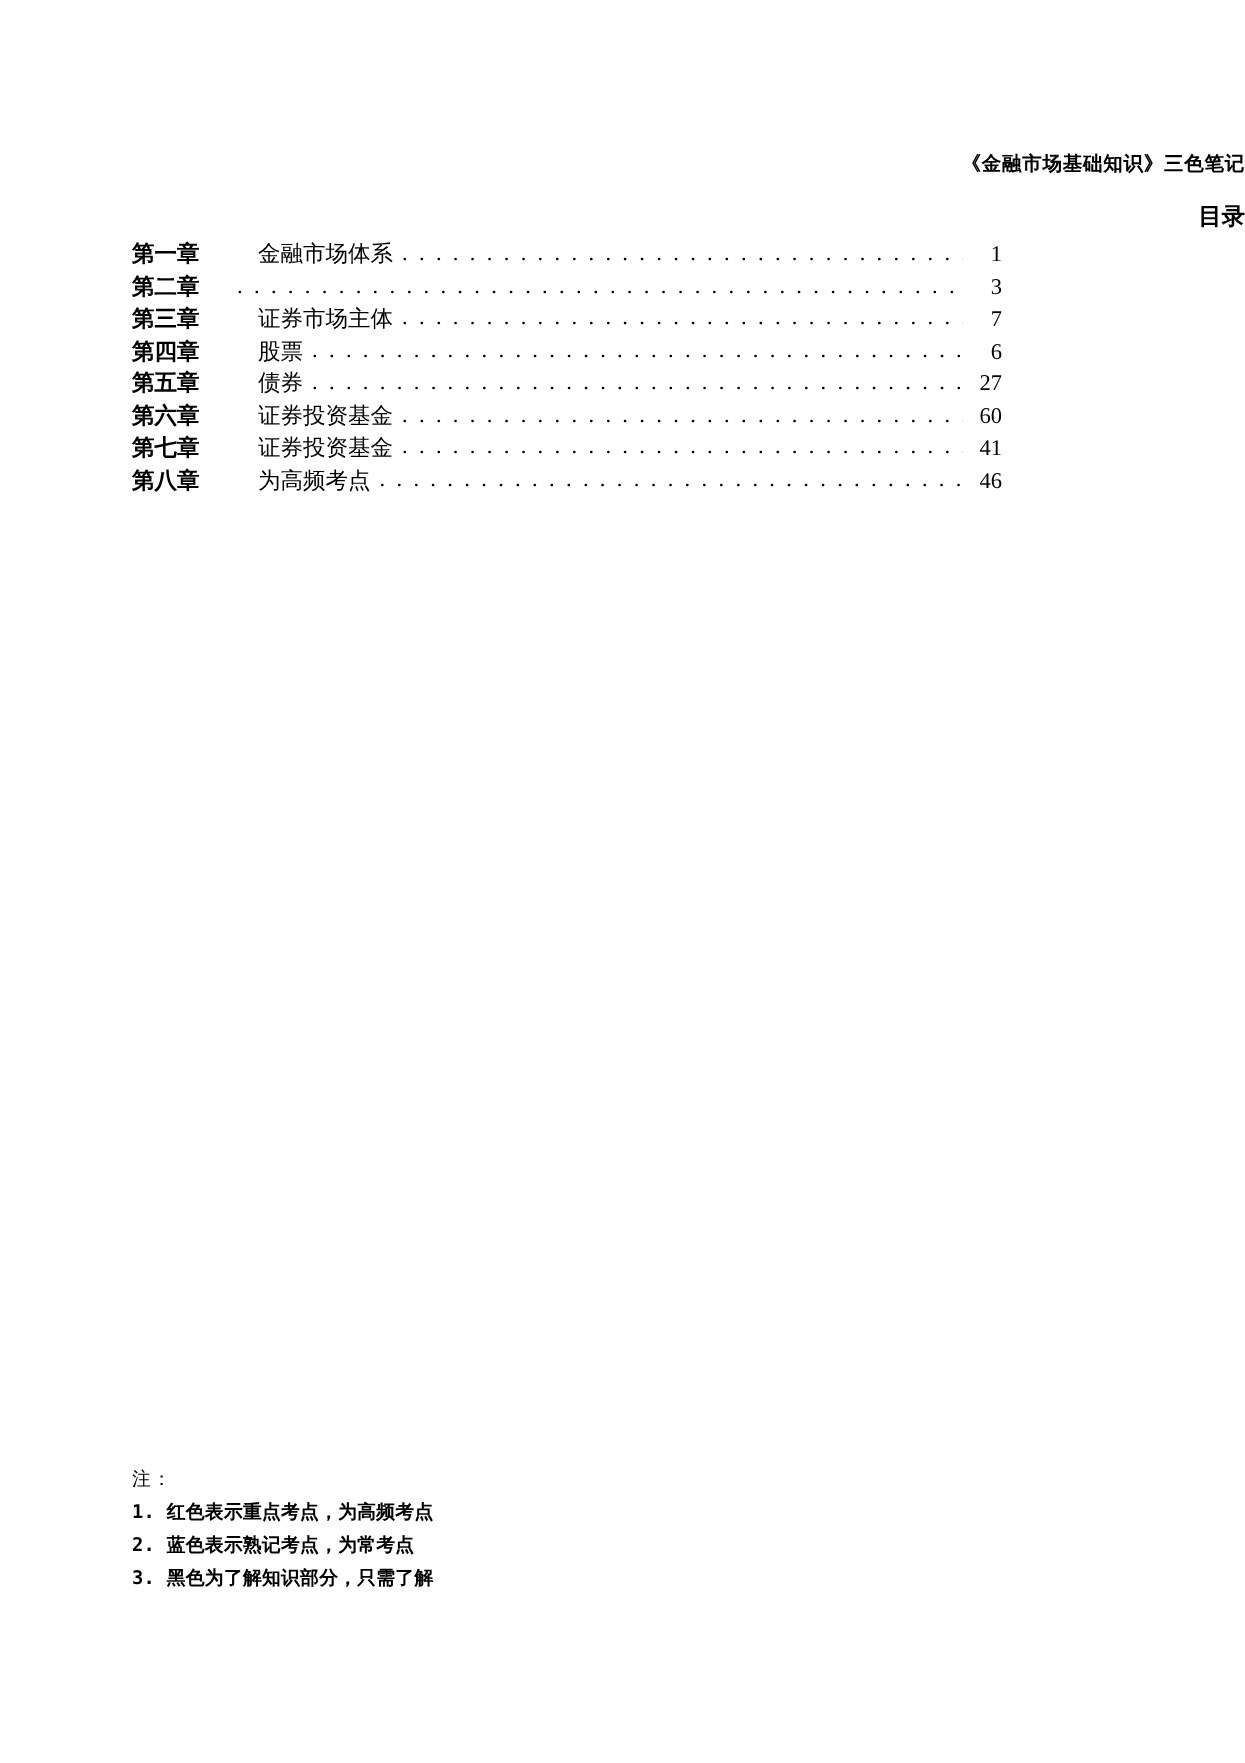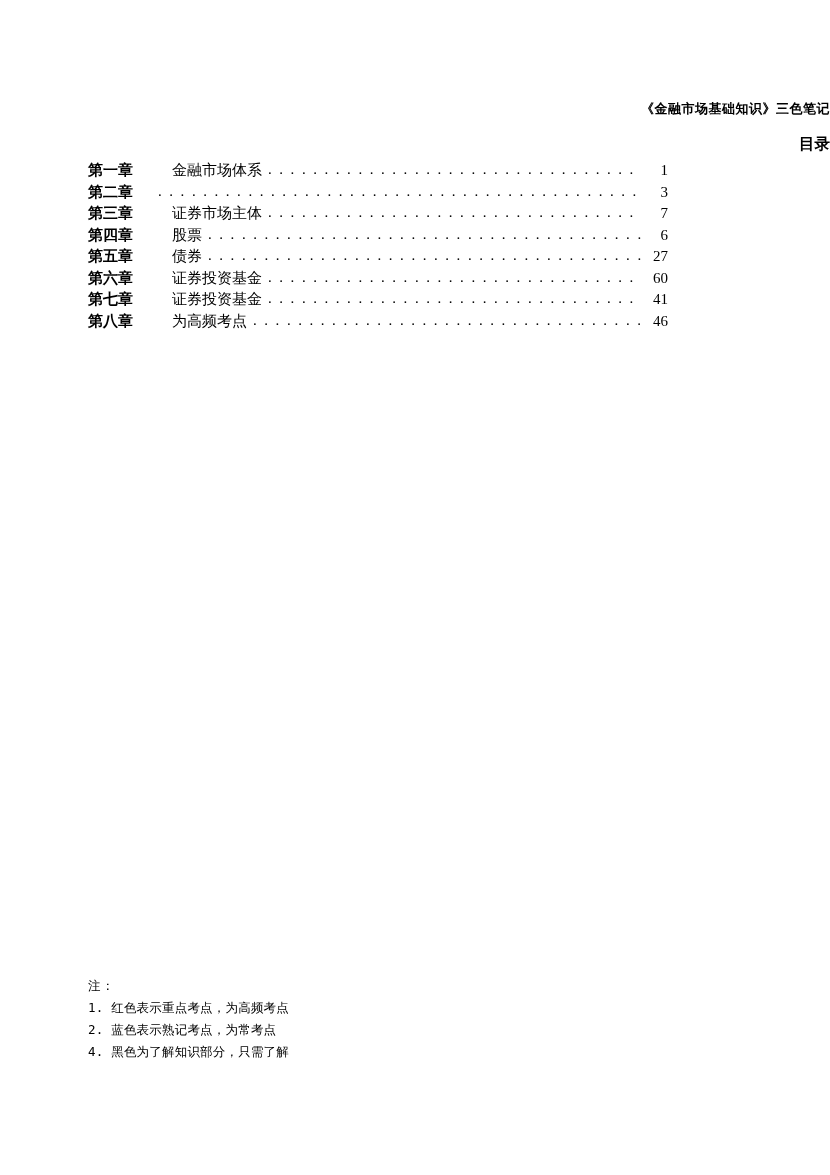--- a/index.html
+++ b/index.html
@@ -86,20 +86,21 @@
     font-family: "DejaVu Sans Mono", "Liberation Mono", monospace;
     font-size: 12.5px;
     line-height: 22px;
     color: #000;
   }
   .notes-title {
     letter-spacing: 1px;
   }
   .note-line {
     letter-spacing: 0.2px;
+    font-weight: bold;
   }
 </style>
 </head>
 <body>
 
 <div class="page">
 
   <div class="doc-title">《金融市场基础知识》三色笔记</div>
 
   <div class="toc-heading">目录</div>
@@ -160,16 +161,16 @@
       <span class="toc-dots">. . . . . . . . . . . . . . . . . . . . . . . . . . . . . . . . . . . . . . . . . . . . . . . . . . . . . . . . . . . . . . . . .</span>
       <span class="toc-page">46</span>
     </div>
 
   </div>
 
   <div class="notes">
     <div class="notes-title">注：</div>
     <div class="note-line">1. 红色表示重点考点，为高频考点</div>
     <div class="note-line">2. 蓝色表示熟记考点，为常考点</div>
-    <div class="note-line">4. 黑色为了解知识部分，只需了解</div>
+    <div class="note-line">3. 黑色为了解知识部分，只需了解</div>
   </div>
 
 </div>
 
 </body></html>

